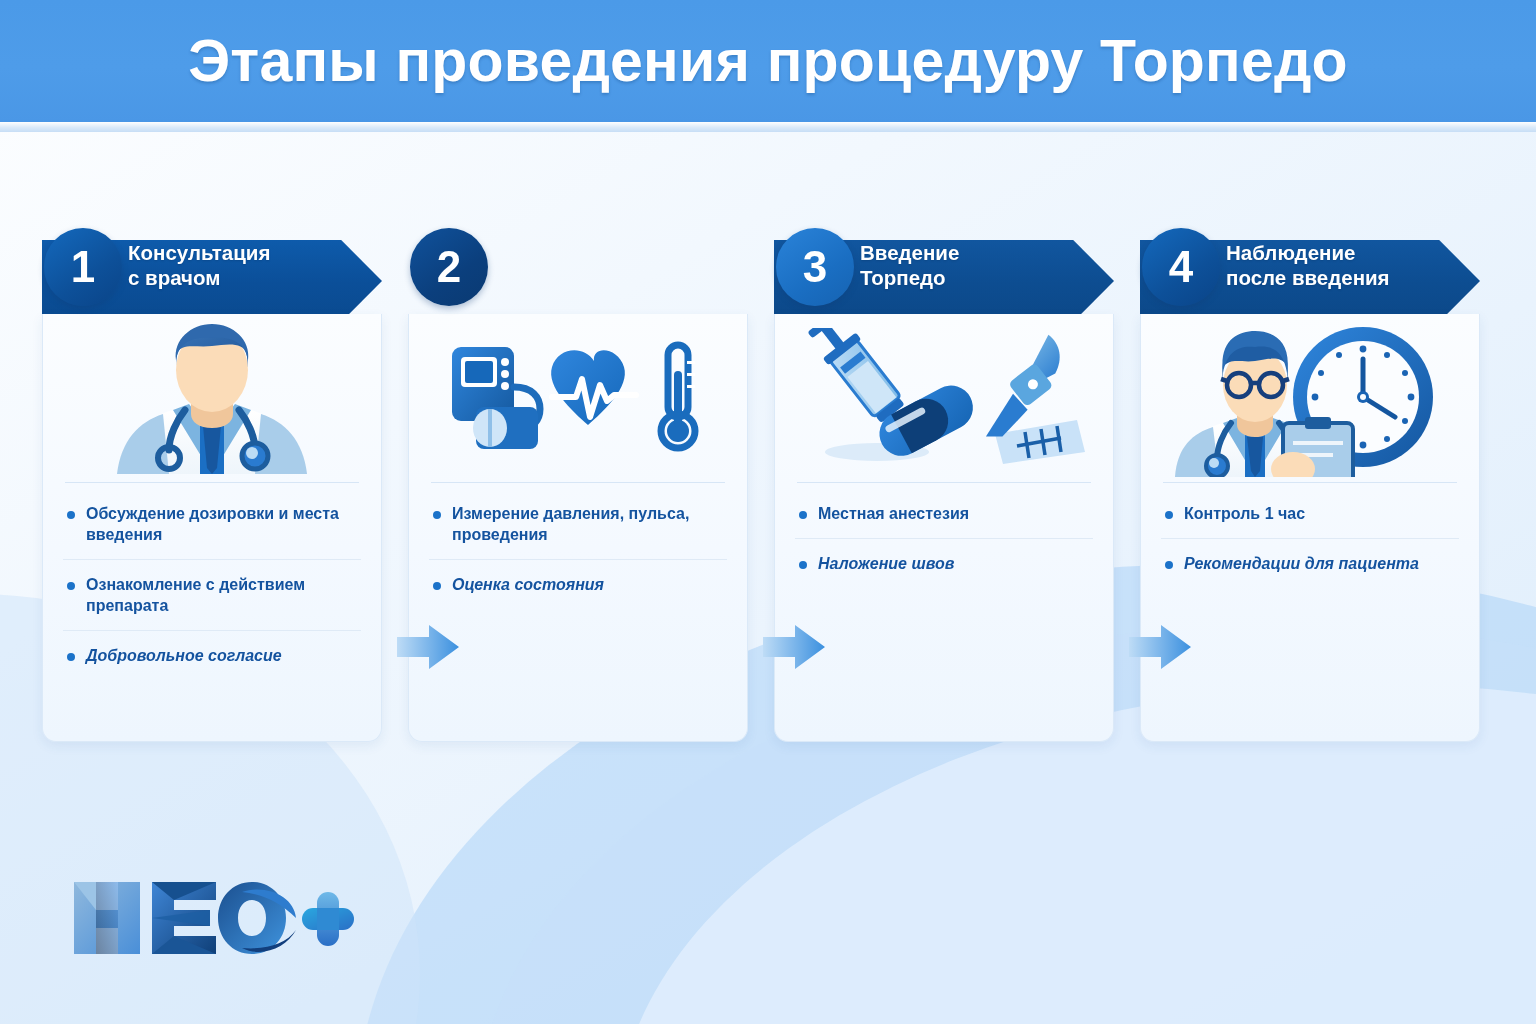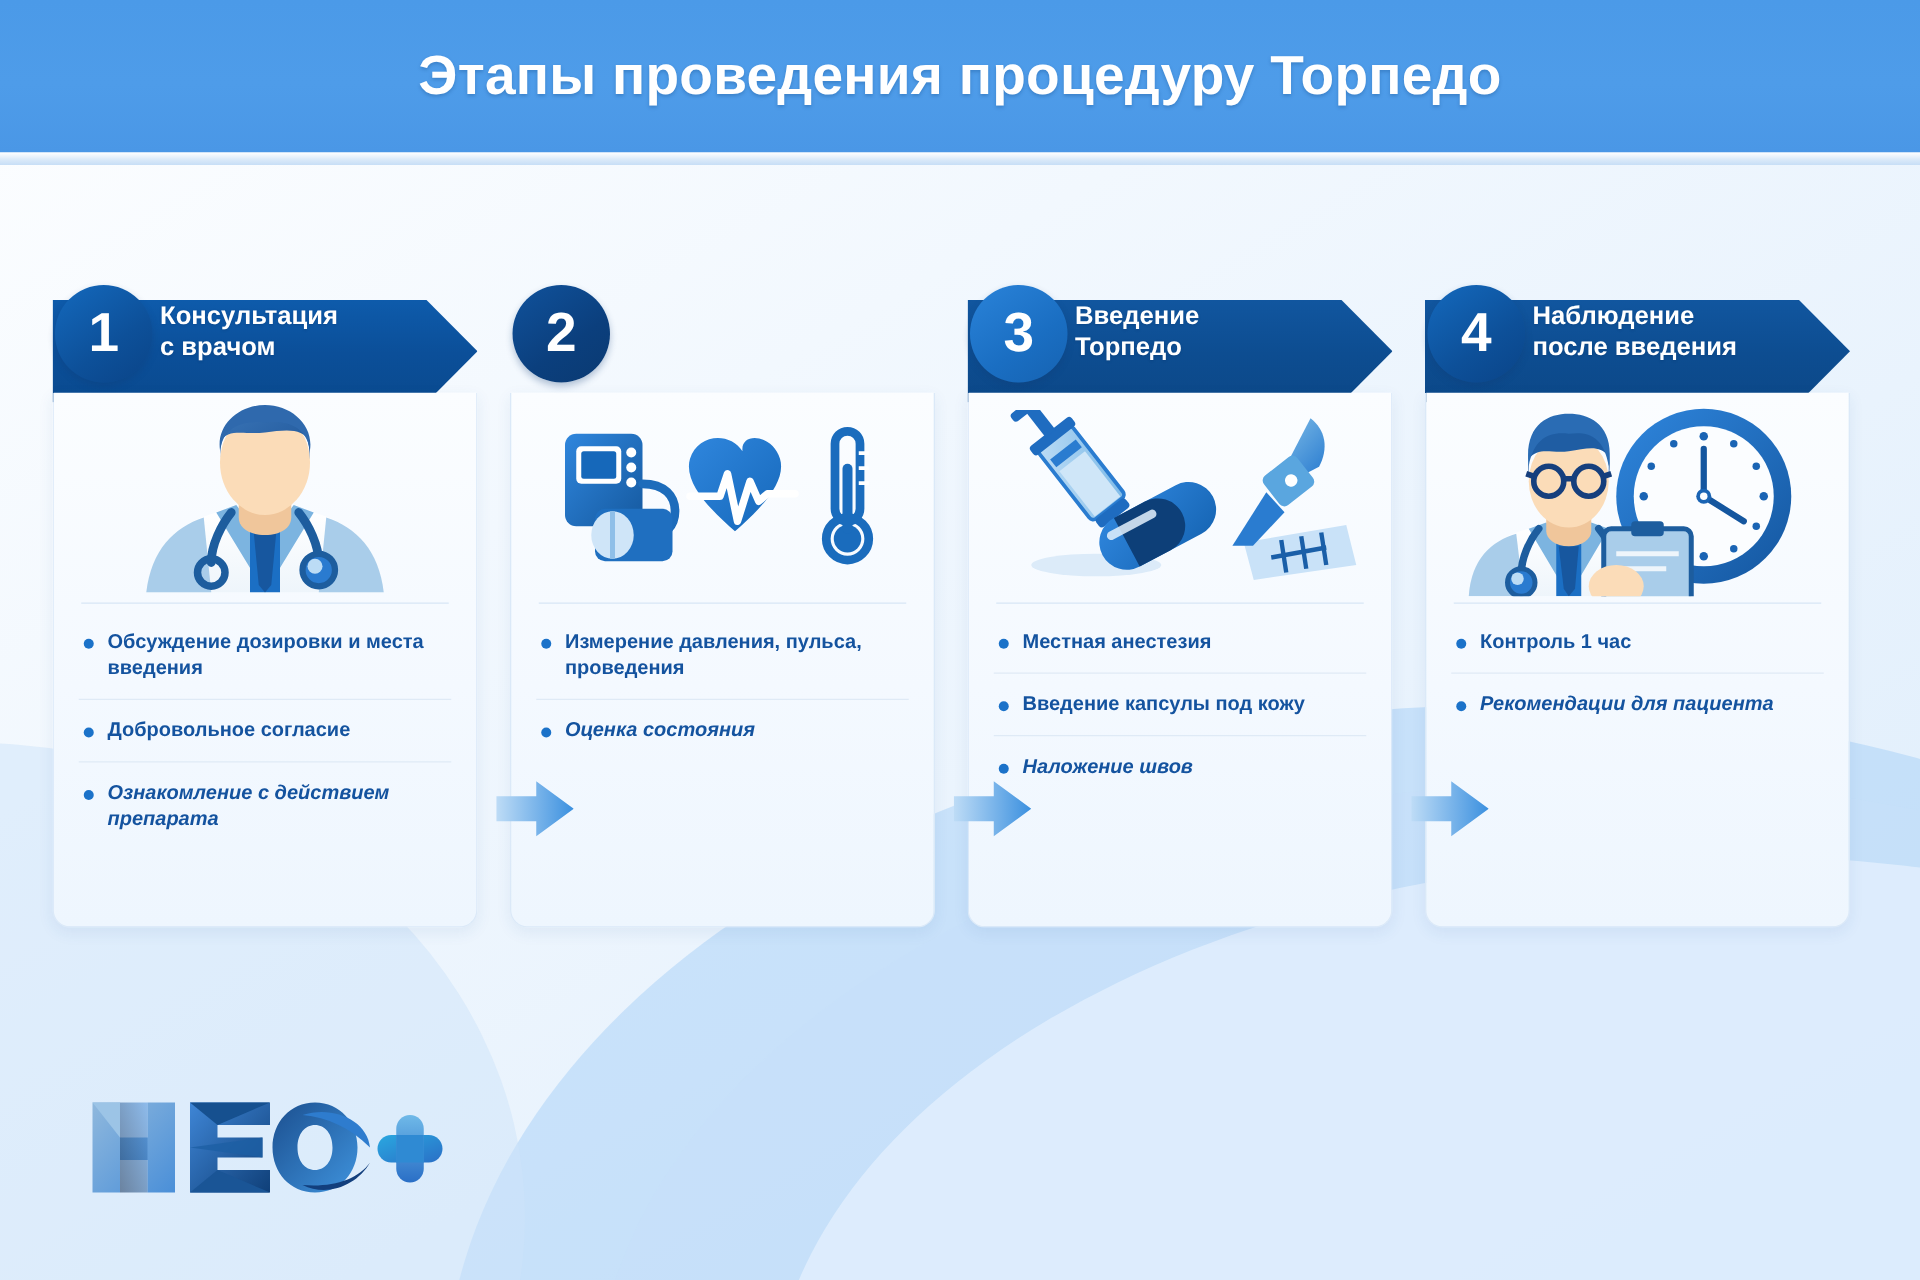--- a/index.html
+++ b/index.html
@@ -46,21 +46,21 @@
 
   
   #header {
     position:absolute; left:0; top:0; width:1536px; height:122px;
     background:linear-gradient(180deg,#4b9ae8 0%, #4e9ce9 55%, #4a97e6 100%);
     display:flex; align-items:center; justify-content:center;
     z-index:5;
   }
   #header-title {
     color:#ffffff;
-    font-size:44px;
+    font-size:59px;
     font-weight:bold;
     letter-spacing:.2px;
     text-shadow:0 2px 3px rgba(10,60,120,.28);
     white-space:nowrap;
   }
   #header-rule {
     position:absolute; left:0; top:122px; width:1536px; height:10px;
     background:linear-gradient(180deg,#ffffff 0%, #dbeaf9 55%, #c7def6 100%);
     z-index:5;
   }
@@ -234,25 +234,25 @@
         </svg>
       </div>
       <div class="divider-top"></div>
       <div class="bullets">
         <div class="bullet-row">
           <span class="dot"></span>
           <span class="bullet-text">Обсуждение дозировки и места введения</span>
         </div>
         <div class="bullet-row">
           <span class="dot"></span>
+          <span class="bullet-text">Ознакомление с действием препарата</span>
+        </div>
+        <div class="bullet-row">
+          <span class="dot"></span>
           <span class="bullet-text">Добровольное согласие</span>
-        </div>
-        <div class="bullet-row">
-          <span class="dot"></span>
-          <span class="bullet-text">Ознакомление с действием препарата</span>
         </div>
       </div>
     </div>
   </div>
 
   <div class="step step-2">
     <div class="badge badge-deep">2</div>
     <div class="card">
       <div class="icon-zone">
         <svg width="268" height="118" viewBox="0 0 268 118">
@@ -359,24 +359,20 @@
             <circle cx="233" cy="56" r="5" fill="#ffffff"></circle>
             <path d="M216 70 L200 118 L216 114 L234 82 Z" fill="#2a7cd0"></path>
           </g>
         </svg>
       </div>
       <div class="divider-top"></div>
       <div class="bullets">
         <div class="bullet-row">
           <span class="dot"></span>
           <span class="bullet-text">Местная анестезия</span>
-        </div>
-        <div class="bullet-row">
-          <span class="dot"></span>
-          <span class="bullet-text">Введение капсулы под кожу</span>
         </div>
         <div class="bullet-row">
           <span class="dot"></span>
           <span class="bullet-text">Наложение швов</span>
         </div>
       </div>
     </div>
   </div>
 
   <div class="step step-4">

